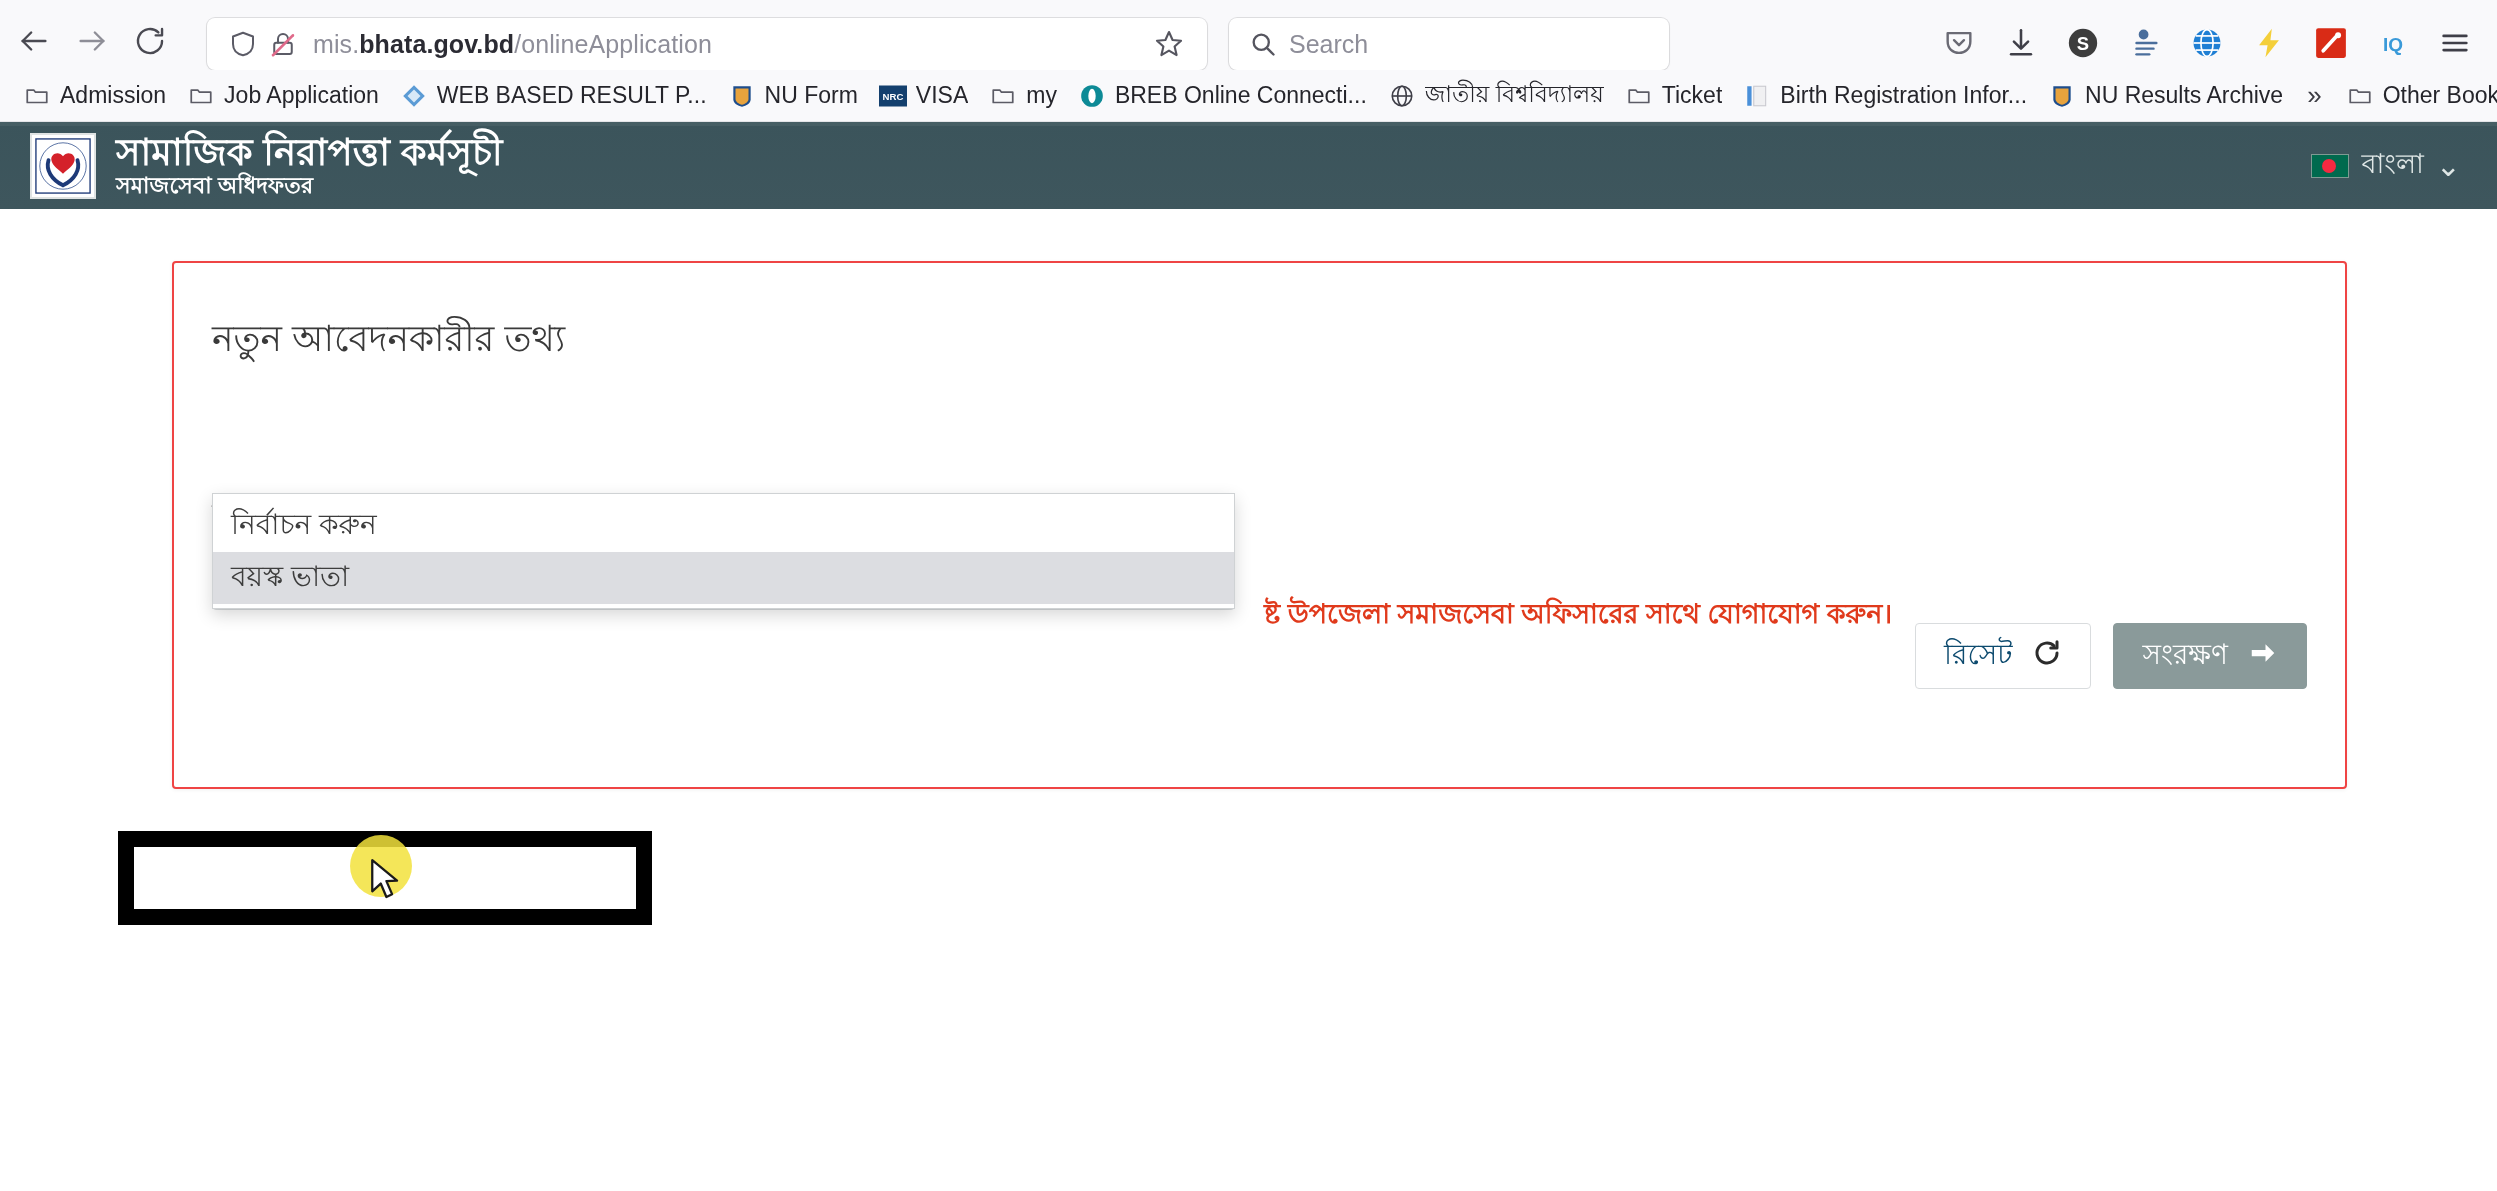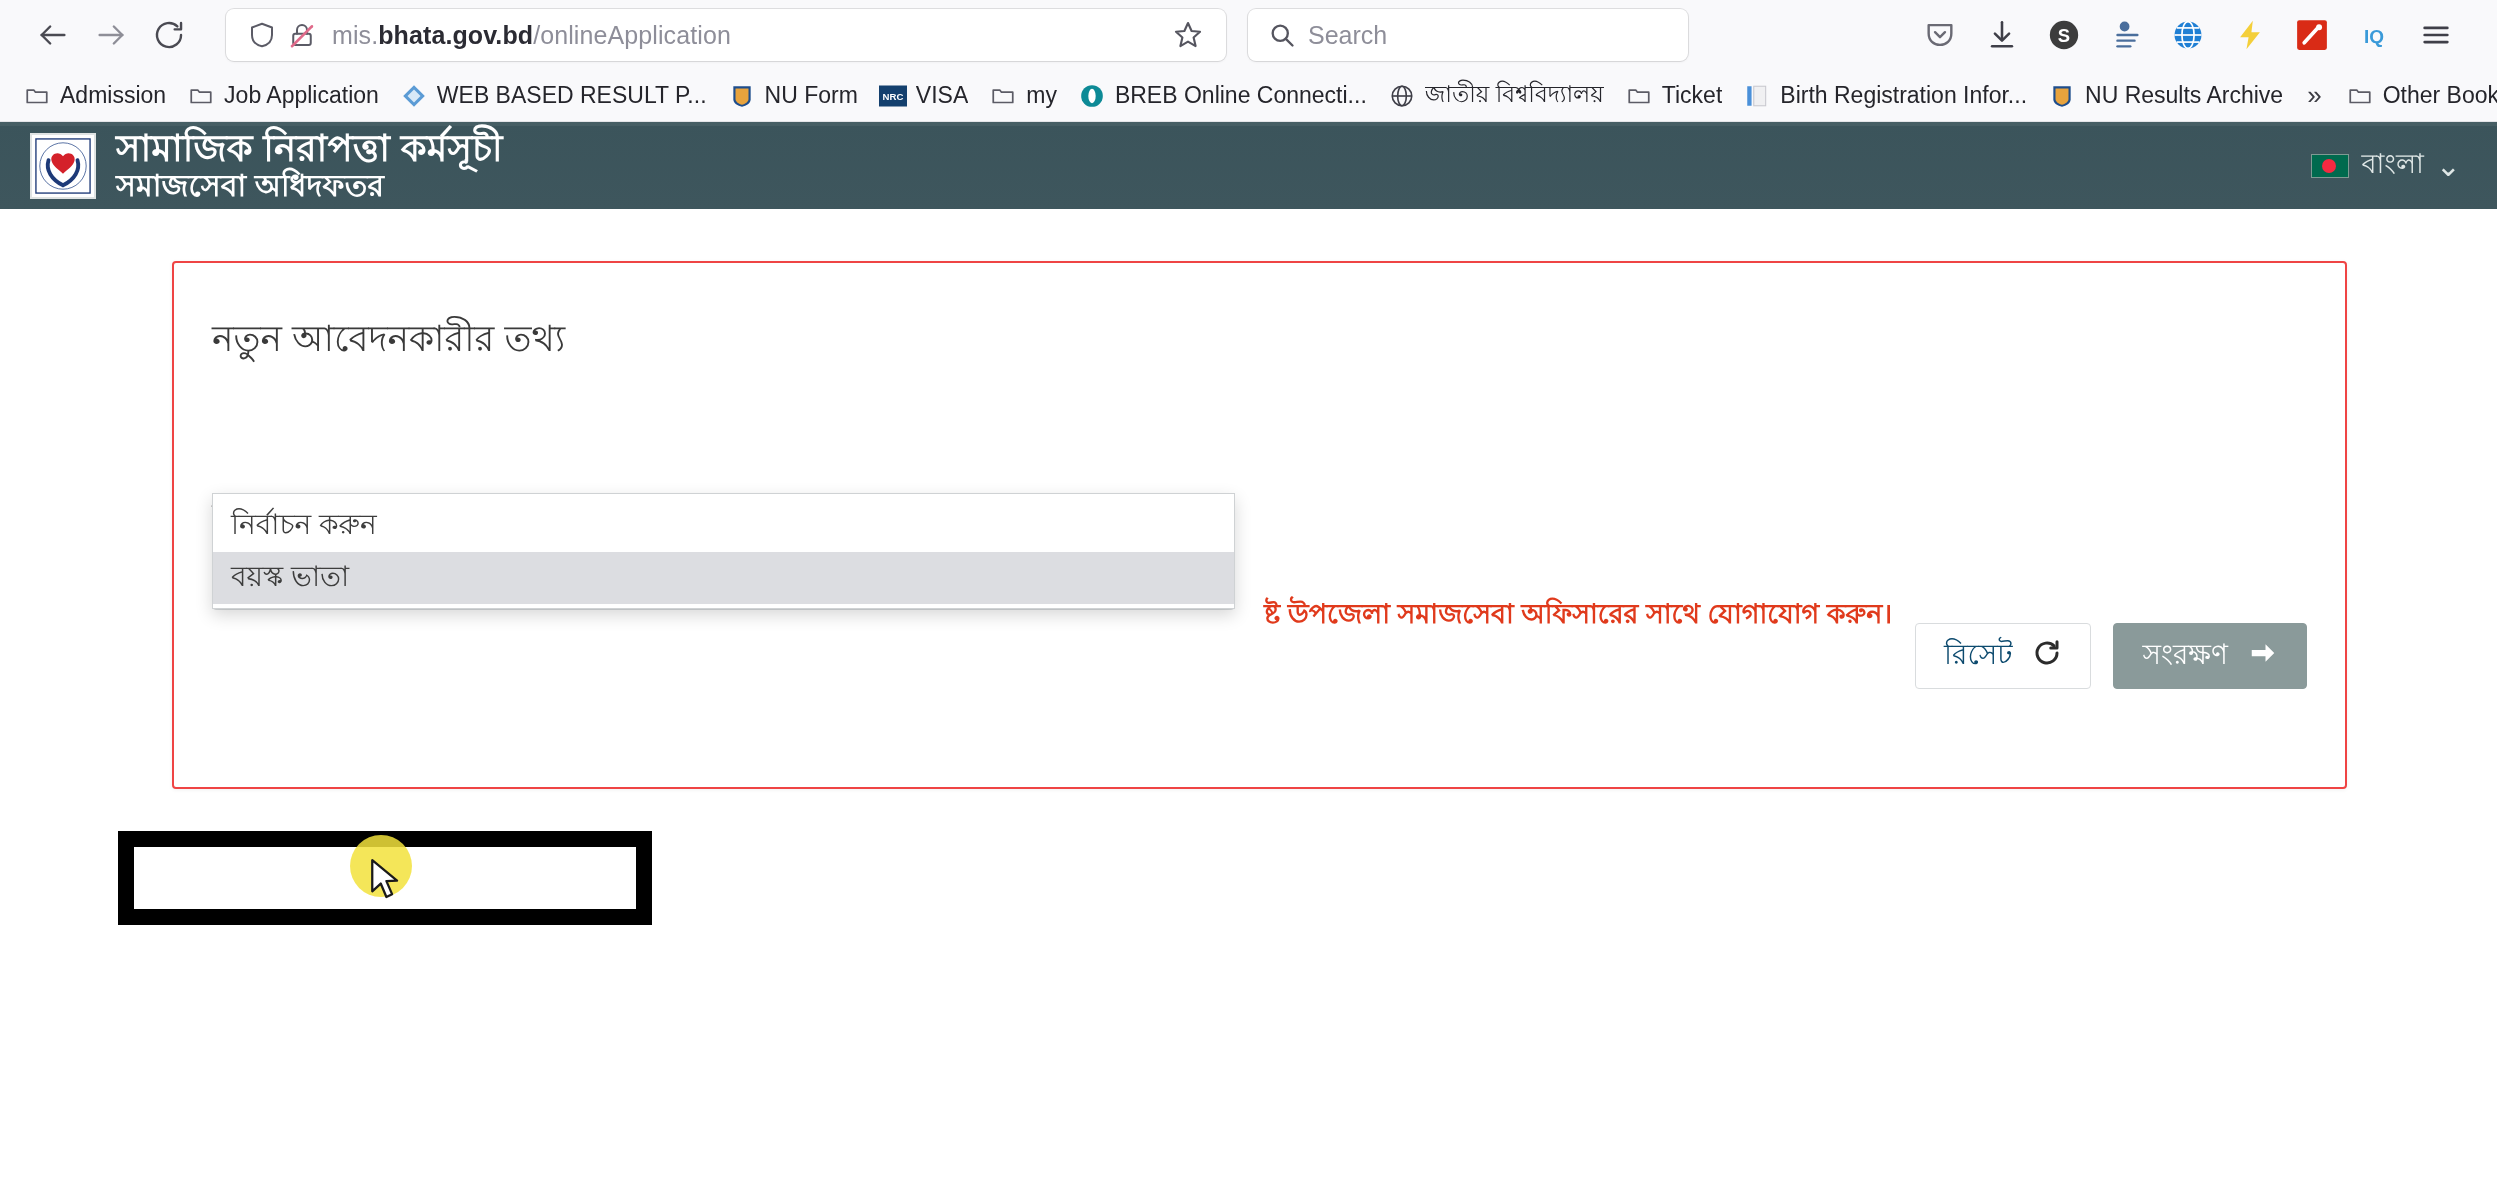--- a/index.html
+++ b/index.html
@@ -19,22 +19,22 @@
     position: relative;
     background: #f9f9fb;
     display: flex;
     flex-direction: column;
   }
 
   .nav-bar {
     height: 70px;
     background: #f9f9fb;
     display: flex;
-    align-items: center;
-    padding: 0 24px;
+    align-items: flex-end;
+    padding: 0 5px;
     flex: none;
   }
 
   .nav-btn {
     width: 58px;
     height: 58px;
     display: flex;
     align-items: center;
     justify-content: center;
     border-radius: 6px;
@@ -144,21 +144,21 @@
     border: 2px solid #dfe3e3;
     display:flex; align-items:center; justify-content:center;
     flex: none;
   }
   .brand {
     margin-left: 20px;
     color: #ffffff;
     line-height: 1.12;
   }
   .brand .l1 { font-size: 37px; font-weight: 700; letter-spacing: .2px; }
-  .brand .l2 { font-size: 30px; font-weight: 700; letter-spacing: .2px; }
+  .brand .l2 { font-size: 22px; font-weight: 700; letter-spacing: .2px; }
 
   .lang {
     margin-left: auto;
     display: flex;
     align-items: center;
     gap: 12px;
     color: #dfe7e6;
     font-size: 27px;
   }
   .flag {

